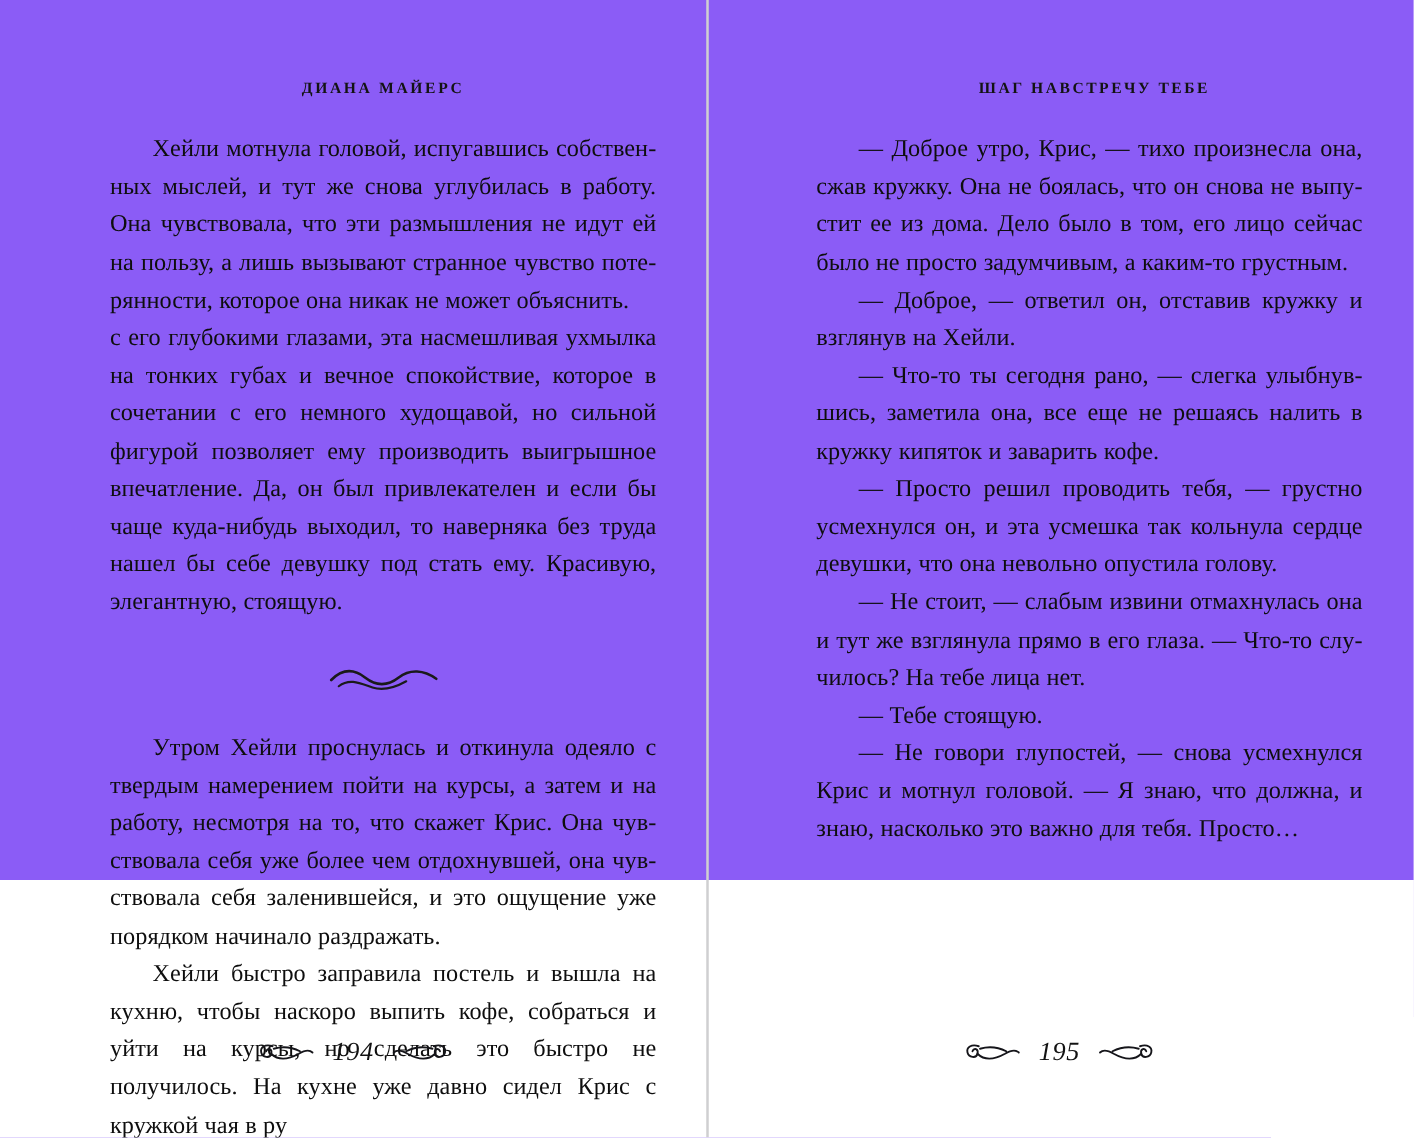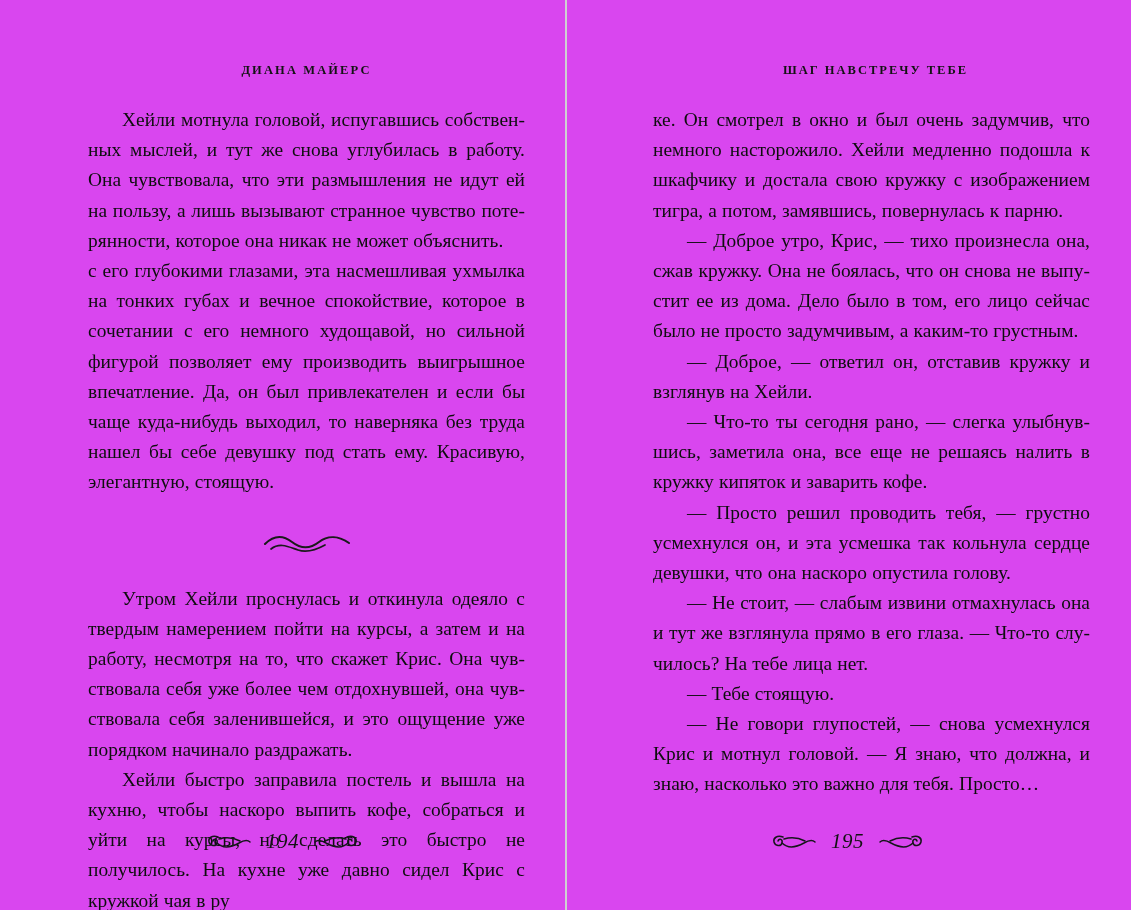--- a/index.html
+++ b/index.html
@@ -12,22 +12,22 @@
     width: 1131px;
     height: 910px;
     font-family: "Liberation Serif", "DejaVu Serif", serif;
     color: #111111;
     overflow: hidden;
   }
 
   .spread {
     position: relative;
     width: 1131px;
-    height: 910px;
-    background: #d946ef;
+    height: 704px;
+    background: #8b5cf6;
     display: flex;
   }
 
   
   .gutter {
     position: absolute;
     left: 565px;
     top: 0;
     width: 2px;
     height: 910px;
@@ -165,25 +165,24 @@
     </div>
 
   </div>
 
   <div class="page page-right">
 
     <div class="running-head">ШАГ НАВСТРЕЧУ ТЕБЕ</div>
 
     <div class="textblock">
 
-      <p class="para noindent">ке. Он смотрел в окно и был очень задумчив, что немного насторожило. Хейли медленно подошла к шкафчику и достала свою кружку с изображени­ем тигра, а потом, замявшись, повернулась к парню.</p>
       <p class="para">— Доброе утро, Крис, — тихо произнесла она, сжав кружку. Она не боялась, что он снова не выпу­стит ее из дома. Дело было в том, его лицо сейчас было не просто задумчивым, а каким-то грустным.</p>
       <p class="para">— Доброе, — ответил он, отставив кружку и взглянув на Хейли.</p>
       <p class="para">— Что-то ты сегодня рано, — слегка улыбнув­шись, заметила она, все еще не решаясь налить в кружку кипяток и заварить кофе.</p>
-      <p class="para">— Просто решил проводить тебя, — грустно усмехнулся он, и эта усмешка так кольнула сердце девушки, что она наскоро опустила голову.</p>
+      <p class="para">— Просто решил проводить тебя, — грустно усмехнулся он, и эта усмешка так кольнула сердце девушки, что она невольно опустила голову.</p>
       <p class="para">— Не стоит, — слабым извини отмахнулась она и тут же взглянула прямо в его глаза. — Что-то слу­чилось? На тебе лица нет.</p>
       <p class="para">— Тебе стоящую.</p>
       <p class="para">— Не говори глупостей, — снова усмехнулся Крис и мотнул головой. — Я знаю, что должна, и знаю, насколько это важно для тебя. Просто…</p>
 
     </div>
 
     <div class="folio">
       <span>
         <svg width="46" height="22" viewBox="0 0 46 22" aria-hidden="true">
           <g fill="none" stroke="#15151a" stroke-width="1.5" stroke-linecap="round">

